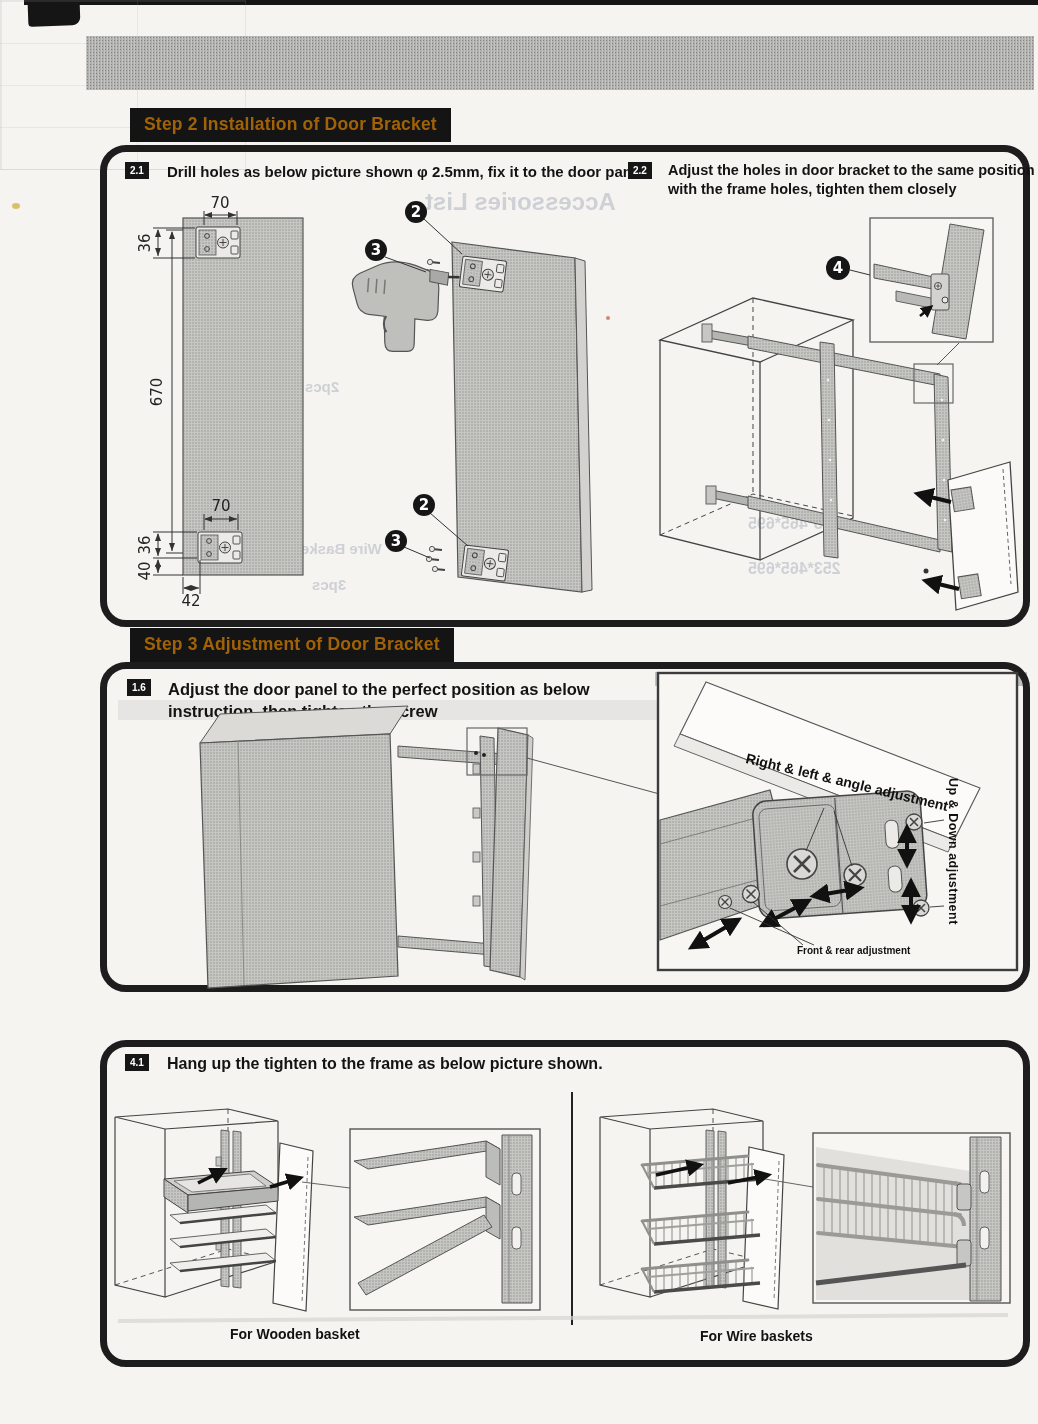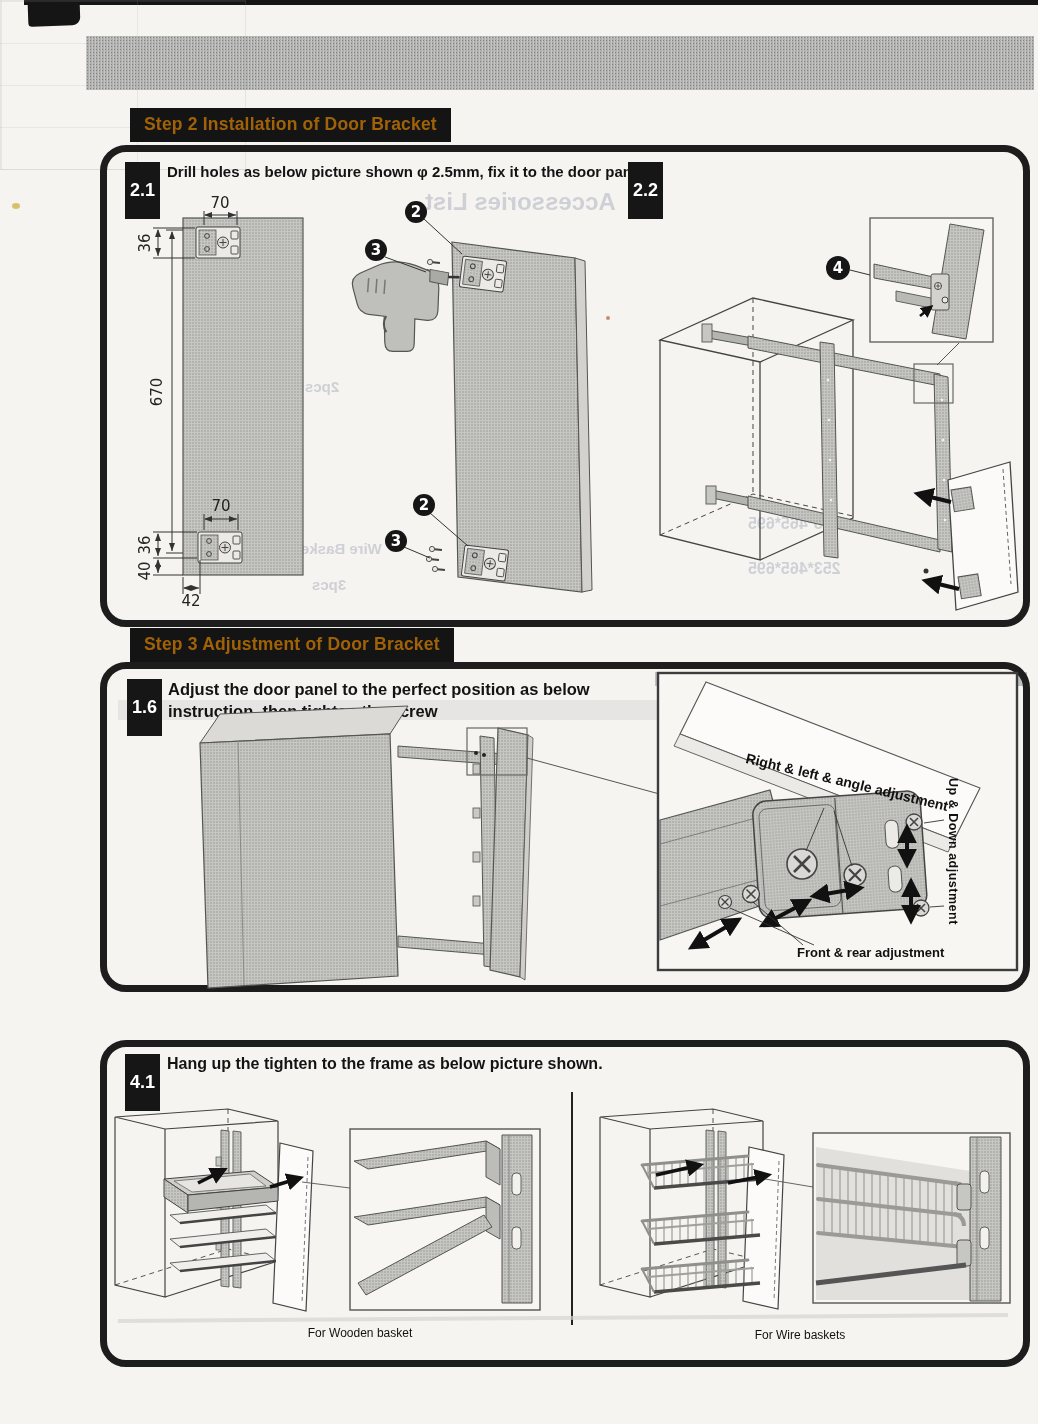--- a/index.html
+++ b/index.html
@@ -8,36 +8,36 @@
   .abs{position:absolute}
   .topline{left:24px;top:0;width:1014px;height:5px;background:#151515}
   .topblob{left:28px;top:0;width:52px;height:26px;background:#151515;border-radius:0 0 8px 4px;transform:rotate(-2deg)}
   .grayband{left:86px;top:36px;width:948px;height:54px;background-color:#b0b0ae;
     background-image:radial-gradient(circle, rgba(40,40,40,.35) 22%, transparent 26%),
       repeating-linear-gradient(90deg, rgba(255,255,255,.25) 0 1px, transparent 1px 3px);
     background-size:3px 3px, auto}
   .steplabel{position:absolute;background:#141414;color:#a16207;font-weight:bold;font-size:17.5px;
     padding:6px 14px 7px 14px;white-space:nowrap;letter-spacing:.2px}
   .pbox{position:absolute;box-sizing:border-box;left:100px;width:930px;border:7px solid #1d1d1d;border-radius:26px;background:transparent}
-  .chip{position:absolute;background:#161616;color:#fff;font-weight:bold;font-size:18px;padding:20px 5px;line-height:17px}
+  .chip{position:absolute;background:#161616;color:#fff;font-weight:bold;font-size:10px;padding:0 5px;line-height:17px}
   .instr{position:absolute;color:#131313;font-weight:bold;white-space:nowrap}
   .t21{font-size:15px}
   .t22{font-size:14.5px;line-height:19px}
   .t31{font-size:16.5px;line-height:22px}
   .t41{font-size:16px}
   .fig{position:absolute}
   svg text{font-family:"DejaVu Sans",sans-serif}
   .dimtxt{fill:#222;font-size:15px}
   .co circle{fill:#161616}
   .co text{fill:#ffffff;font-weight:bold;font-size:15px;text-anchor:middle}
   .adjlabel{position:absolute;color:#101010;font-weight:bold;white-space:nowrap;pointer-events:none}
   .rl{font-size:14px;transform:rotate(13.5deg);transform-origin:left top}
   .ud{font-size:12.5px;letter-spacing:.5px;transform:rotate(90deg);transform-origin:left top}
-  .fr{font-size:13px}
-  .caption{position:absolute;color:#111;font-weight:normal;font-size:12px;text-align:center;white-space:nowrap}
+  .fr{font-size:10px}
+  .caption{position:absolute;color:#111;font-weight:bold;font-size:14px;text-align:left;white-space:nowrap}
   .divider{left:571px;top:1092px;width:2px;height:233px;background:#222}
   .ghost{position:absolute;color:#b0b4c0;opacity:.55;transform:scaleX(-1);font-weight:bold;white-space:nowrap;pointer-events:none}
   .gbar{position:absolute;pointer-events:none}
   .gtable{left:722px;top:452px;width:244px;height:168px;border:1px solid rgba(150,155,165,.35);
     background-image:linear-gradient(rgba(150,155,165,.3) 1px, transparent 1px),linear-gradient(90deg, rgba(150,155,165,.3) 1px, transparent 1px);
     background-size:100% 42px,136px 100%;opacity:.5;pointer-events:none}
   .speck1{left:12px;top:203px;width:8px;height:6px;background:#d4b24a;border-radius:50%;opacity:.8}
   .speck2{left:606px;top:316px;width:4px;height:4px;background:#b85c40;border-radius:50%;opacity:.7}
 </style>
 </head>
@@ -61,20 +61,24 @@
   <div class="gbar" style="left:655px;top:672px;width:372px;height:14px;background:rgba(100,105,115,.38)"></div>
   <div class="gbar" style="left:118px;top:700px;width:890px;height:20px;background:rgba(120,125,135,.12)"></div>
   <div class="ghost" style="left:690px;top:722px;font-size:14px;opacity:.4">Drill holes as below picture shown φ 2.5mm</div>
   <div class="ghost" style="left:824px;top:762px;font-size:13px;opacity:.4">27.5</div>
 
   <div class="steplabel" style="left:130px;top:108px">Step 2 Installation of Door Bracket</div>
   <div class="pbox" style="top:145px;height:482px"></div>
   <div class="chip" style="left:125px;top:162px">2.1</div>
   <div class="instr t21" style="left:167px;top:163px">Drill holes as below picture shown  φ 2.5mm, fix it to the door panel.</div>
   <div class="chip" style="left:628px;top:162px">2.2</div>
+  <div class="instr t22" style="left:668px;top:161px">
+    <div>Adjust the holes in door bracket to the same position</div>
+    <div>with the frame holes, tighten them closely</div>
+  </div>
 
   <svg class="fig" style="left:108px;top:190px" width="915" height="434" viewBox="0 0 915 434">
     <defs>
       <pattern id="ht1" width="3" height="3" patternUnits="userSpaceOnUse">
         <rect width="3" height="3" fill="#c6c6c3"></rect>
           <circle cx="1" cy="1" r="0.65" fill="#8d8d8a"></circle>
       </pattern>
       <marker id="dE1" markerWidth="9" markerHeight="6" refX="8" refY="3" orient="auto" markerUnits="userSpaceOnUse">
           <path d="M0,0L8,3L0,6Z" fill="#333"></path>
         </marker>

